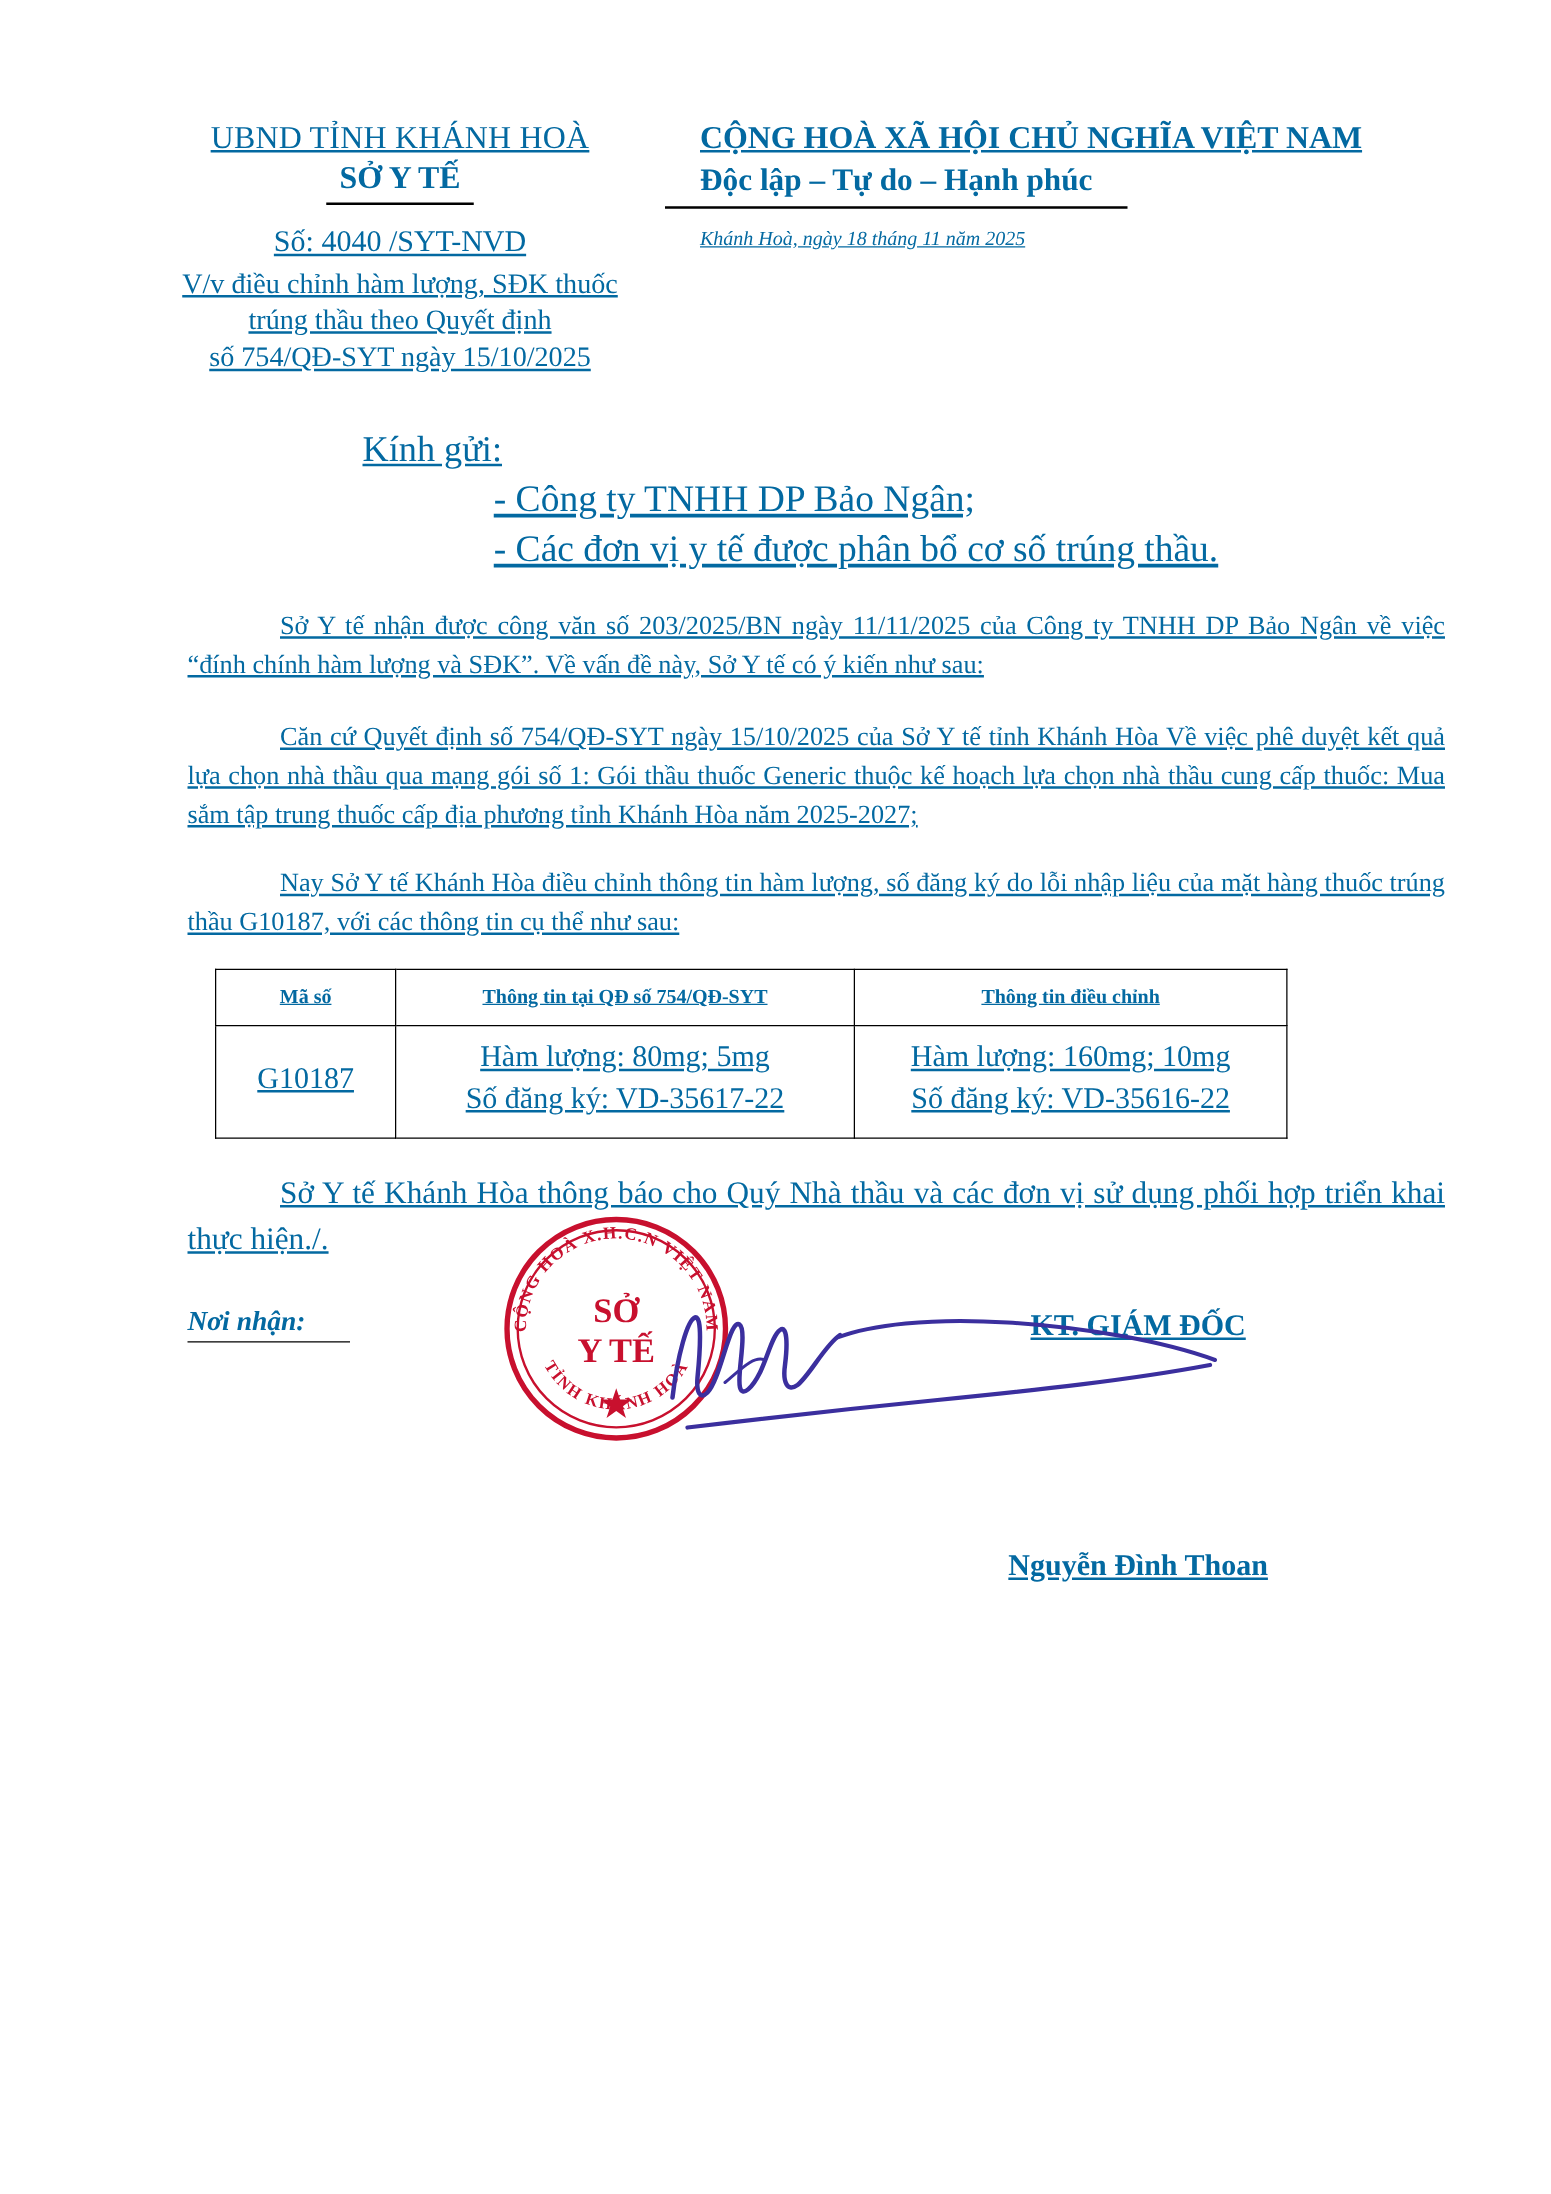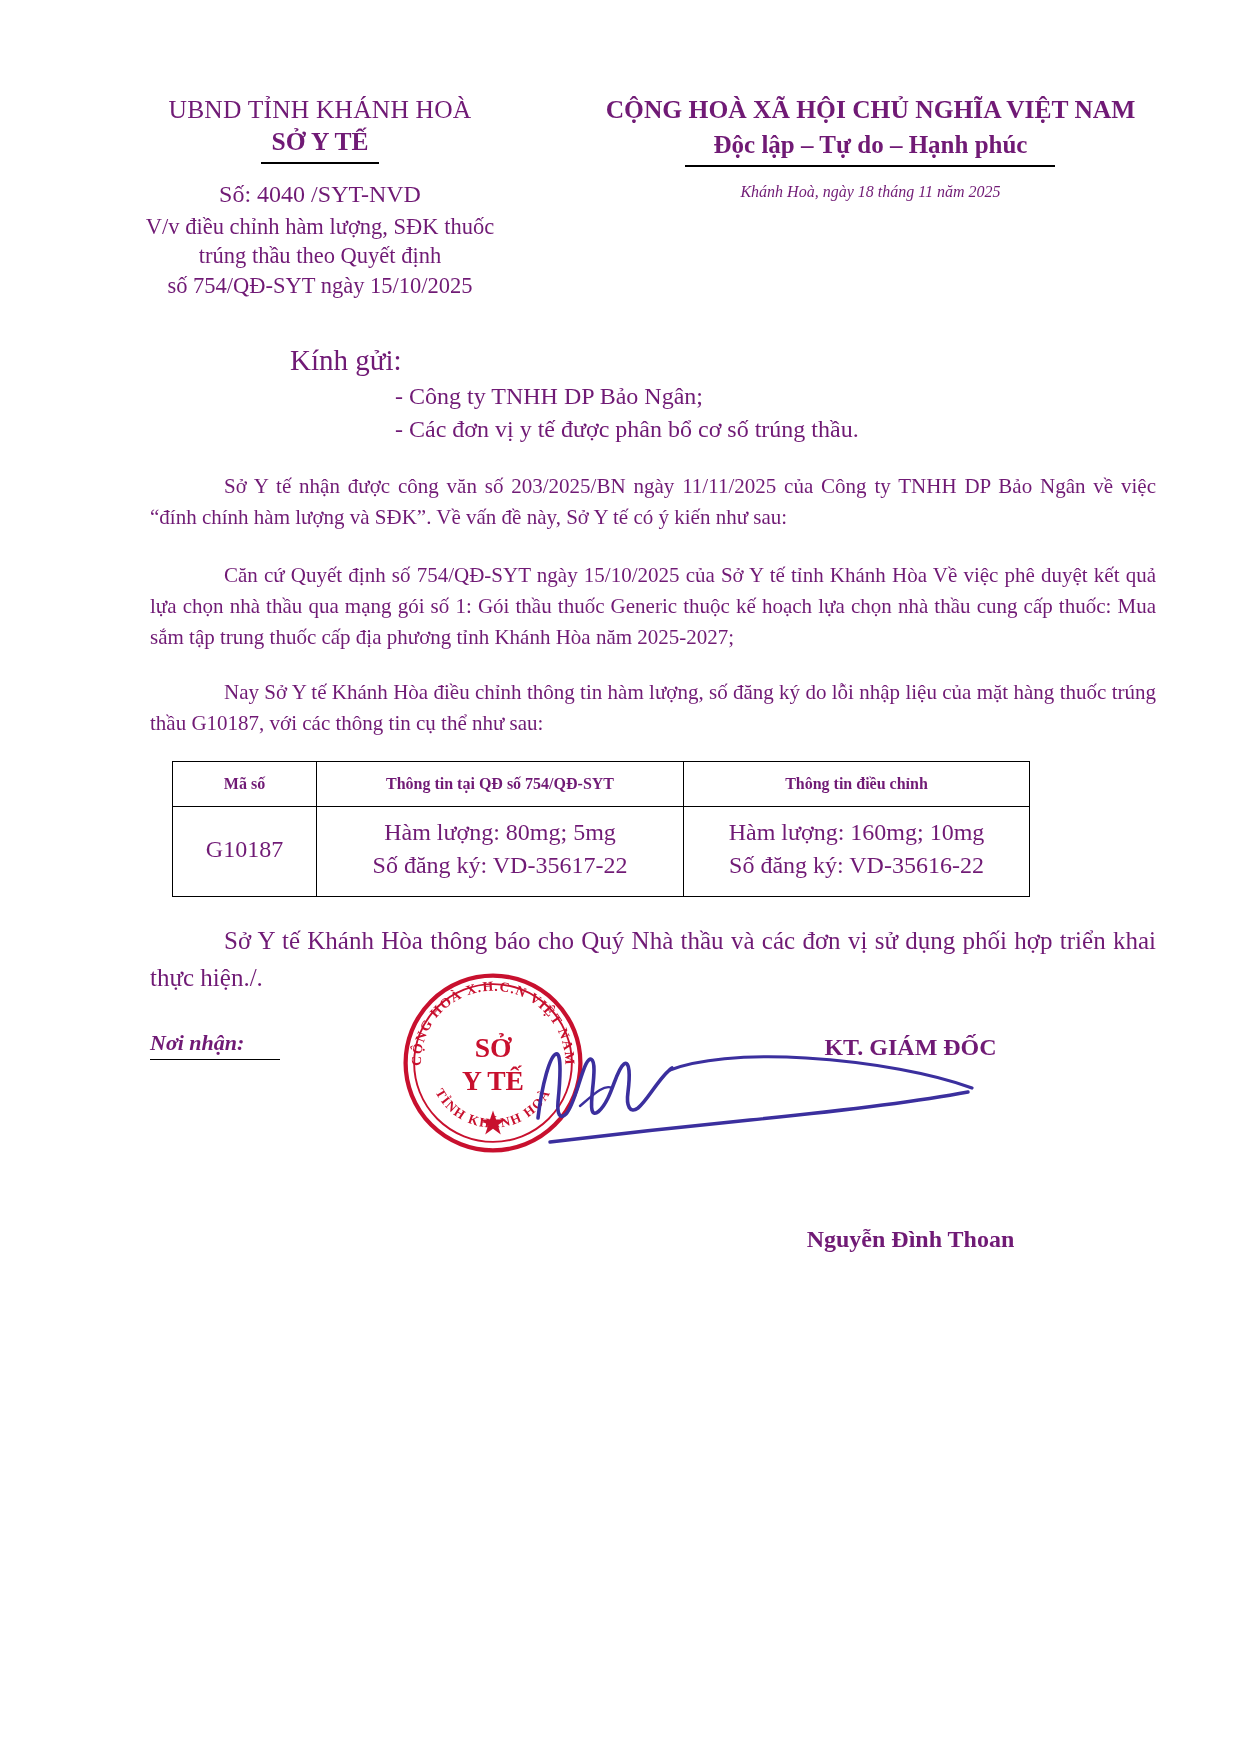--- a/index.html
+++ b/index.html
@@ -6,38 +6,38 @@
     margin: 0;
     padding: 0;
     background: #ffffff;
   }
   .page {
     position: relative;
     width: 1241px;
     height: 1755px;
     background: #ffffff;
     font-family: "Liberation Serif", "DejaVu Serif", serif;
-    color: #701a75;
+    color: #0369a1;
     overflow: hidden;
+    text-decoration: underline;
   }
 
   
   .header {
     display: flex;
     padding: 95px 60px 0 60px;
     align-items: flex-start;
   }
   .hdr-left {
     width: 460px;
     text-align: center;
     padding-left: 30px;
   }
   .hdr-right {
     flex: 1;
-    text-align: center;
     padding-left: 10px;
   }
   .org-top {
     font-size: 25.5px;
     letter-spacing: 0.2px;
     white-space: nowrap;
   }
   .org-main {
     font-size: 25.5px;
     font-weight: bold;
@@ -96,21 +96,21 @@
   
   .body {
     padding: 0 85px 0 150px;
     margin-top: 44px;
   }
   .kinhgui {
     font-size: 29px;
     margin-left: 140px;
   }
   .recipient {
-    font-size: 24px;
+    font-size: 30px;
     margin-left: 245px;
     margin-top: 6px;
   }
   .para {
     font-size: 21px;
     line-height: 1.47;
     text-align: justify;
     text-indent: 74px;
     margin-top: 28px;
   }

